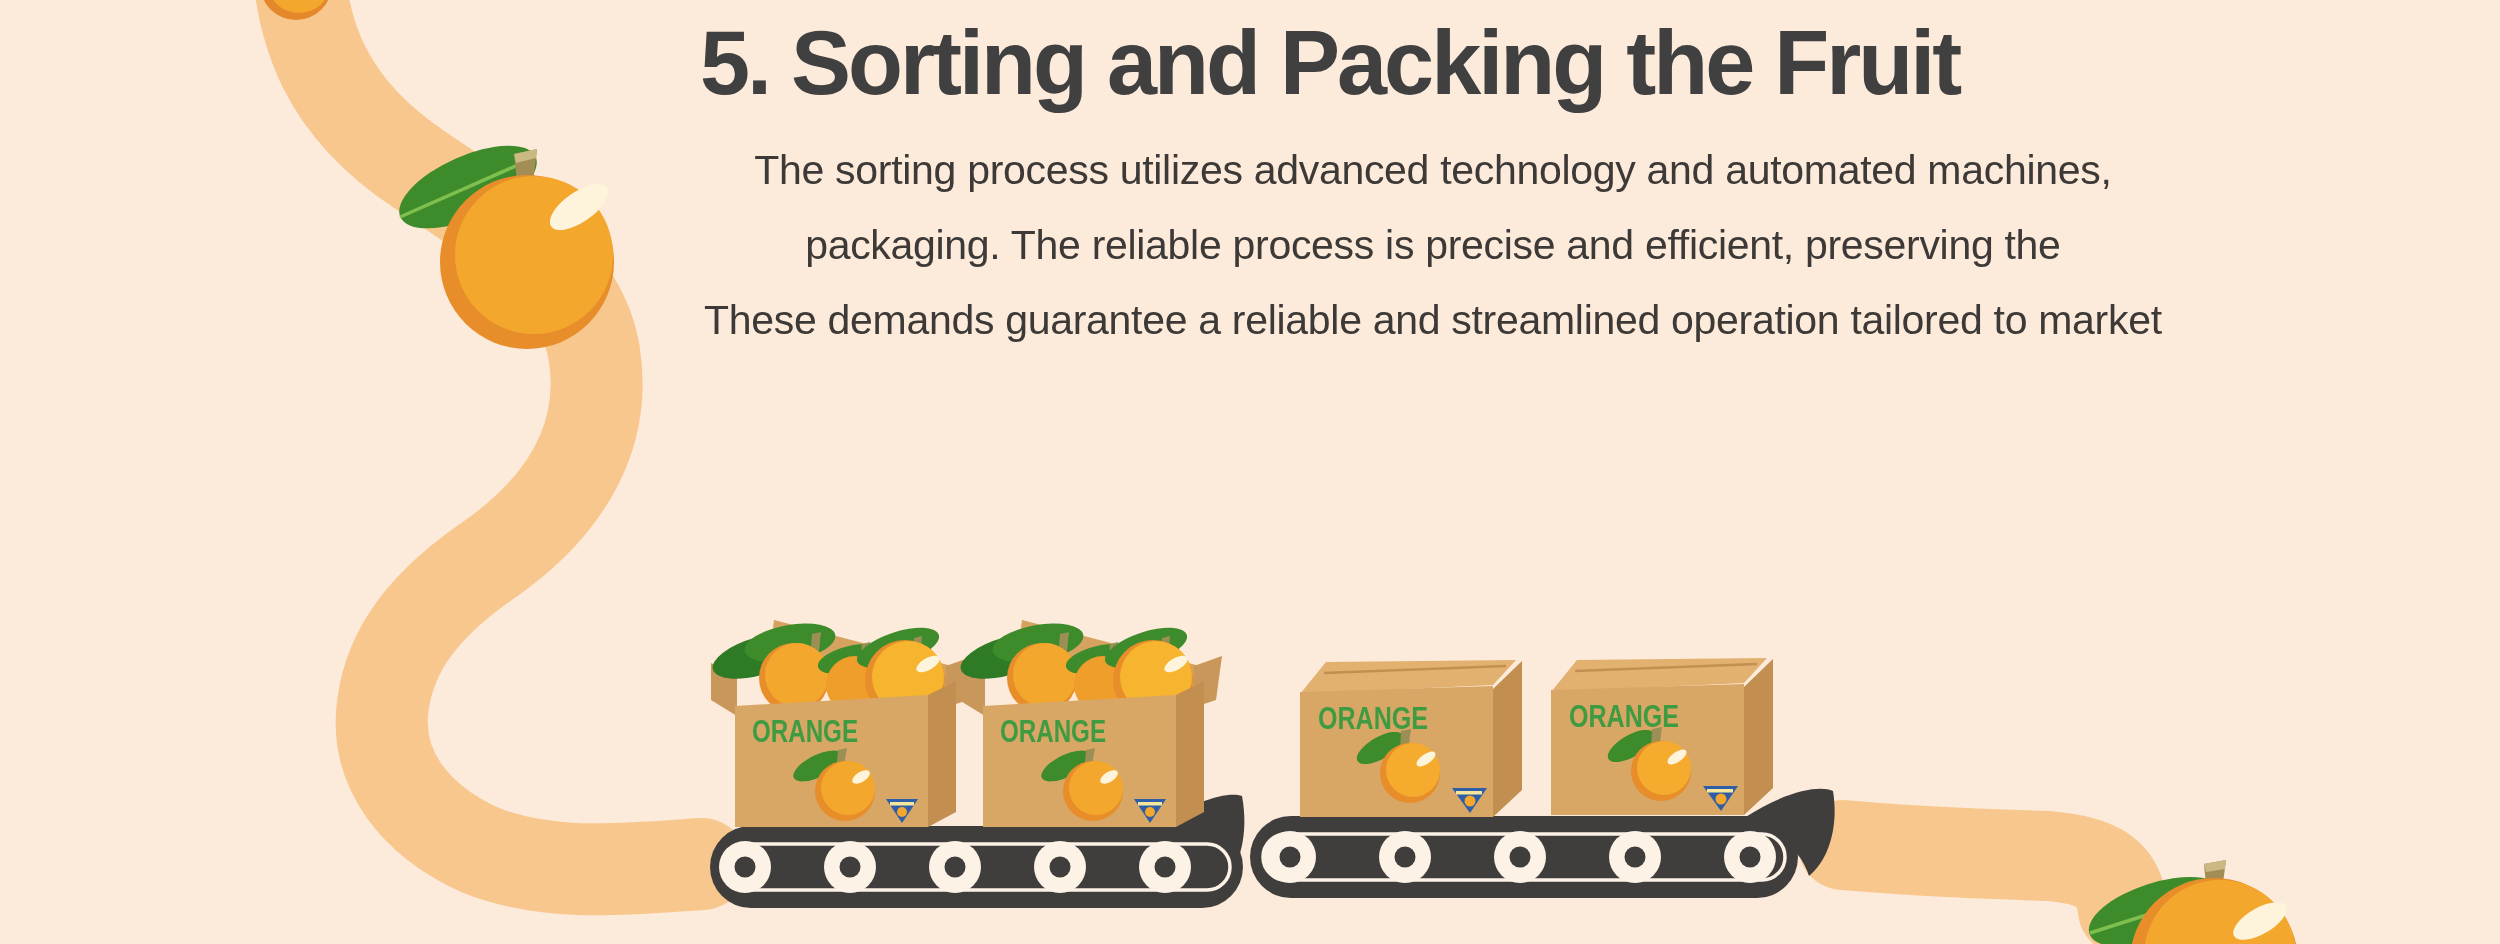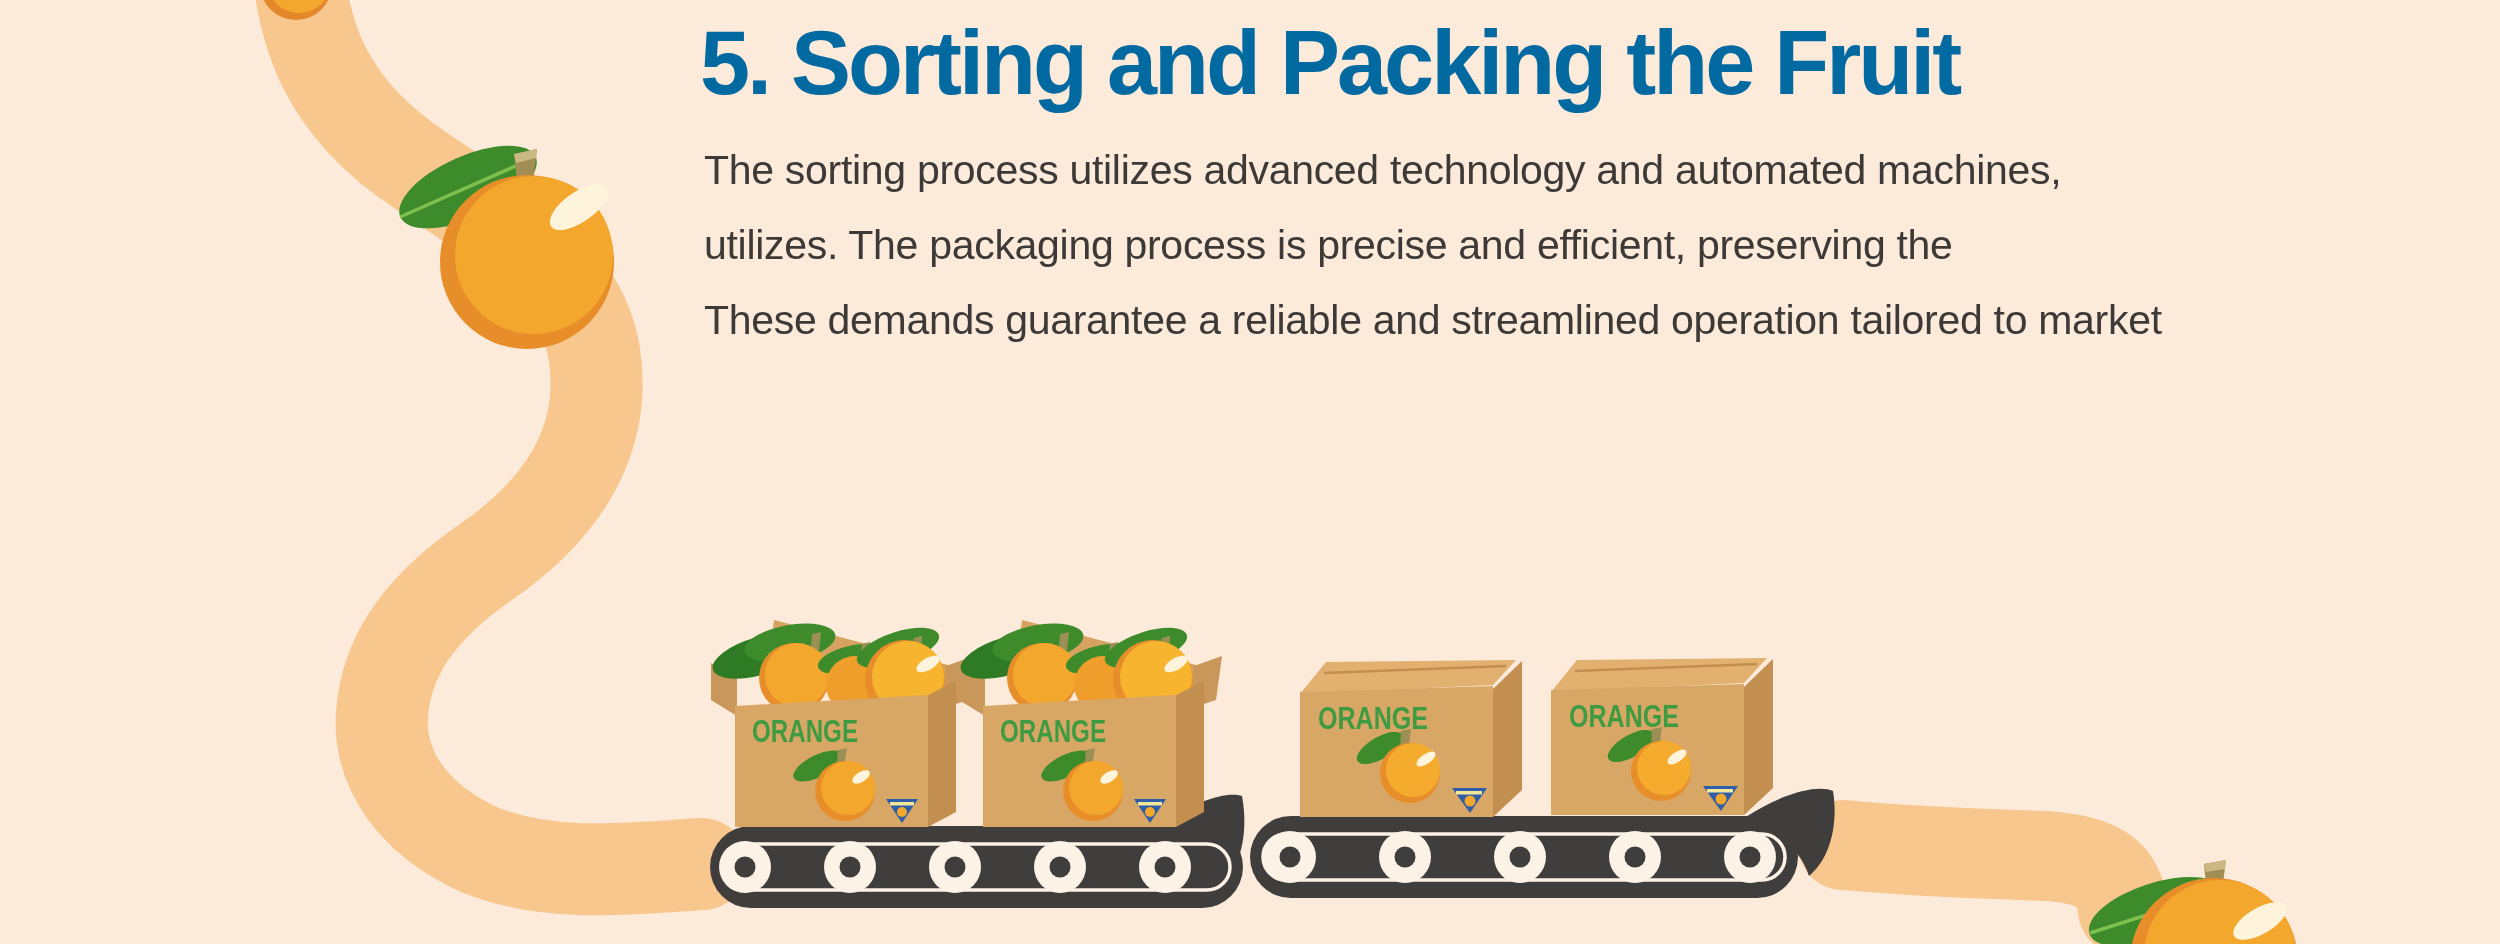--- a/index.html
+++ b/index.html
@@ -20,31 +20,32 @@
   }
   .step-title {
     position: absolute;
     left: 700px;
     top: 14px;
     margin: 0;
     font-size: 90px;
     line-height: 1.1;
     font-weight: bold;
     letter-spacing: -3px;
-    color: #0369a1;
+    color: #404040;
     white-space: nowrap;
   }
   .step-paragraph {
     position: absolute;
     left: 704px;
     top: 133px;
     font-size: 41px;
     line-height: 75px;
     letter-spacing: -0.3px;
     color: #3c3936;
+    text-align: center;
   }
   .step-paragraph .line { white-space: nowrap; }
   .box-label-text {
     font-family: "Liberation Sans", "DejaVu Sans", sans-serif;
     font-weight: bold;
     fill: #3e9b41;
   }
 </style>
 </head>
 <body>
@@ -181,17 +182,17 @@
       <circle cx="2214" cy="962" r="84" fill="#e78e2a"></circle>
       <circle cx="2220" cy="956" r="76" fill="#f3a72c"></circle>
       <ellipse cx="2260" cy="921" rx="30" ry="13" transform="rotate(-30 2260 921)" fill="#fdf4db"></ellipse>
     </g>
   </svg>
 
   <h1 class="step-title">5. Sorting and Packing the Fruit</h1>
 
   <div class="step-paragraph">
     <div class="line">The sorting process utilizes advanced technology and automated machines,</div>
-    <div class="line">utilizes. The packaging process is precise and efficient, preserving the</div>
+    <div class="line">packaging. The reliable process is precise and efficient, preserving the</div>
     <div class="line">These demands guarantee a reliable and streamlined operation tailored to market</div>
   </div>
 
 </div>
 
 </body></html>

